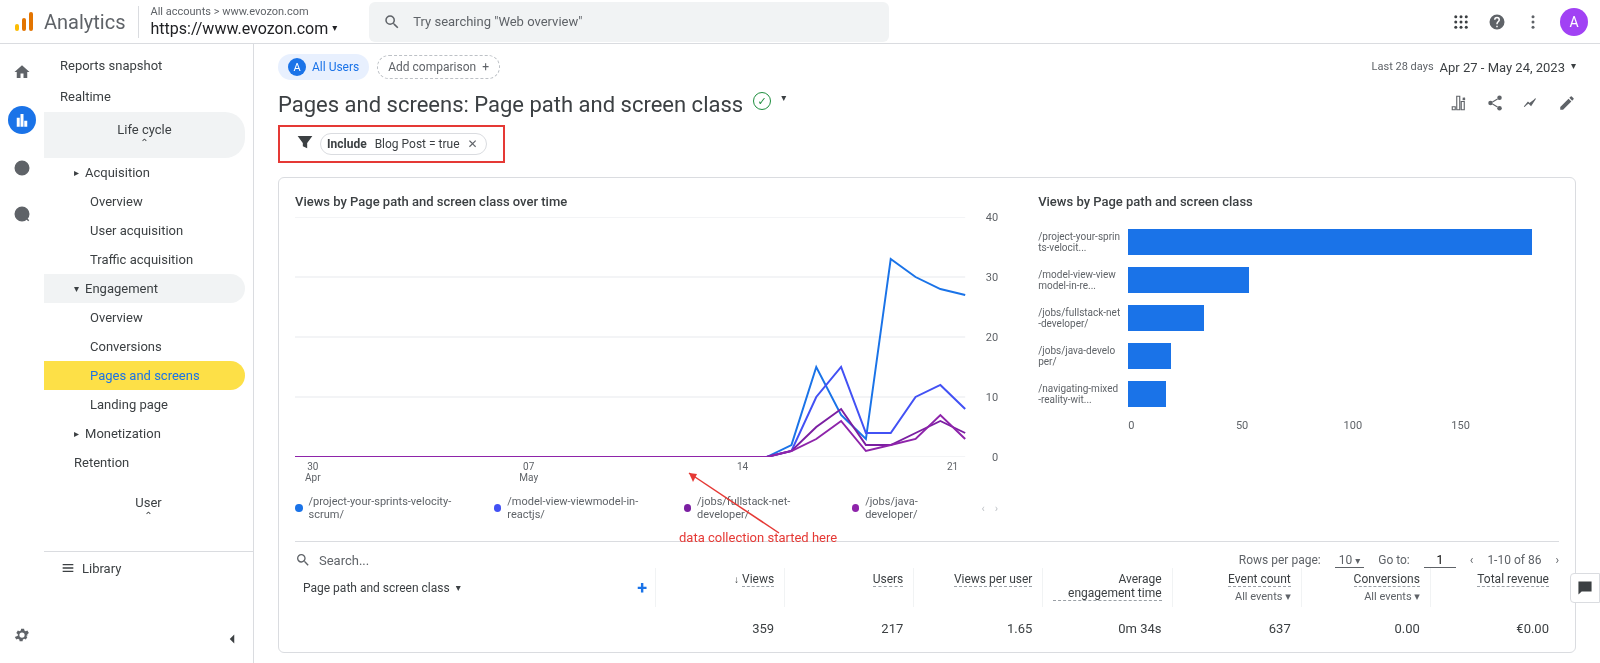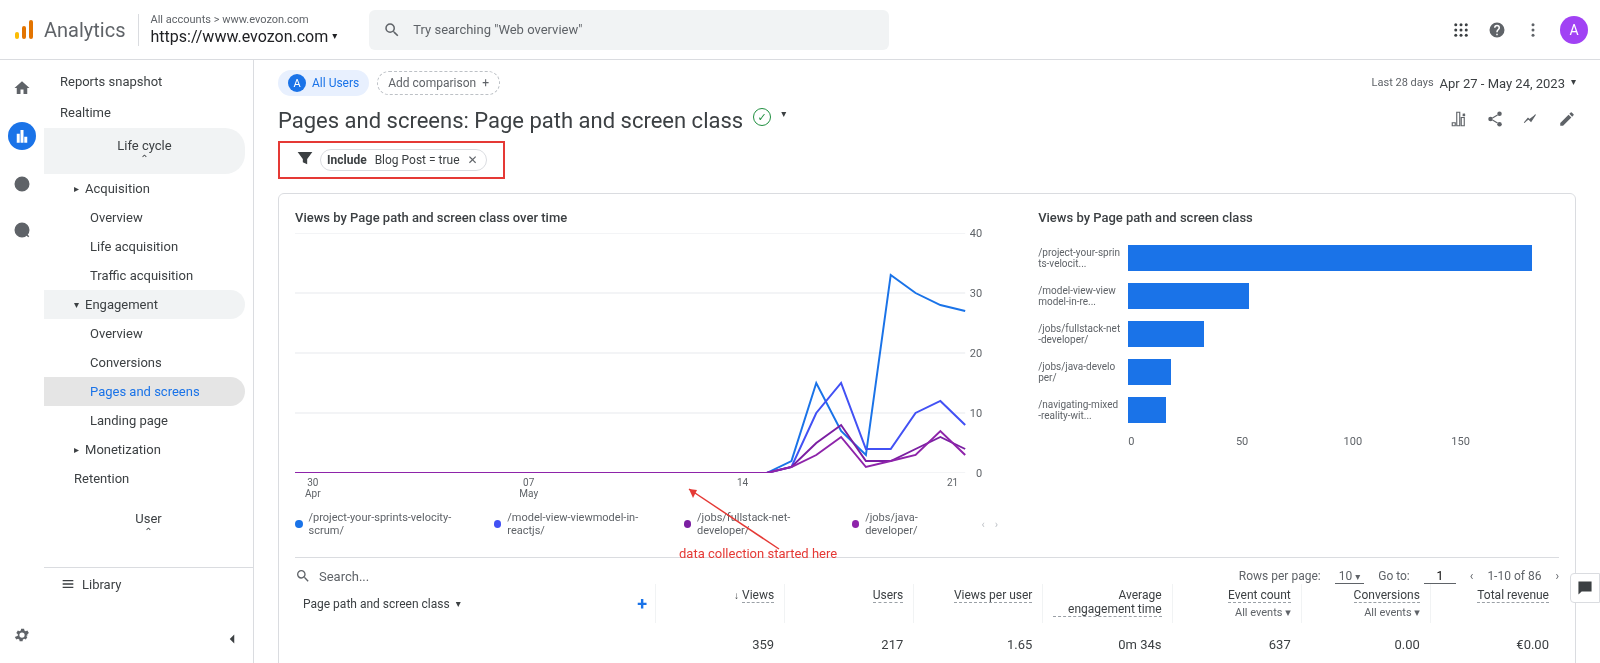--- a/index.html
+++ b/index.html
@@ -1,20 +1,20 @@
 <!DOCTYPE html>
 <html><head>
 <meta charset="utf-8">
 <style>
 * { margin: 0; padding: 0; box-sizing: border-box; font-family: 'Google Sans', Roboto, Arial, sans-serif; }
 body { background: #fff; color: #3c4043; font-size: 13px; overflow: hidden; }
 .app { display: flex; flex-direction: column; height: 663px; width: 1600px; }
 
 
-.header { display: flex; align-items: center; height: 60px; border-bottom: 1px solid #dadce0; padding: 0 12px; gap: 12px; }
+.header { display: flex; align-items: center; height: 44px; border-bottom: 1px solid #dadce0; padding: 0 12px; gap: 12px; }
 .logo-area { display: flex; align-items: center; gap: 8px; }
 .logo-icon { width: 24px; height: 24px; }
 .logo-text { font-size: 20px; color: #5f6368; font-weight: 400; }
 .divider-v { width: 1px; height: 32px; background: #dadce0; }
 .account-picker { display: flex; flex-direction: column; line-height: 1.2; cursor: pointer; }
 .account-top { font-size: 11px; color: #5f6368; }
 .account-bottom { font-size: 16px; color: #202124; display: flex; align-items: center; gap: 4px; }
 .search-bar { flex: 0 0 520px; display: flex; align-items: center; background: #f1f3f4; border-radius: 6px; height: 40px; padding: 0 14px; color: #5f6368; gap: 12px; margin-left: 20px; }
 .header-spacer { flex: 1; }
 .header-icons { display: flex; align-items: center; gap: 18px; }
@@ -27,21 +27,21 @@
 .rail-icon.active { background: #1a73e8; color: #fff; border-radius: 50%; width: 28px; height: 28px; }
 
 
 .sidebar { width: 210px; border-right: 1px solid #dadce0; display: flex; flex-direction: column; overflow-y: auto; padding-top: 6px; position: relative; }
 .sb-item { padding: 8px 16px; font-size: 13px; color: #3c4043; cursor: pointer; display: flex; align-items: center; gap: 6px; }
 .sb-section { padding: 10px 32px; font-size: 13px; color: #3c4043; display: flex; align-items: center; justify-content: space-between; cursor: pointer; flex-direction: column; }
 .sb-section.active { background: #f1f3f4; border-radius: 0 20px 20px 0; margin-right: 8px; }
 .sb-sub { padding: 7px 16px 7px 30px; font-size: 13px; color: #3c4043; cursor: pointer; display: flex; align-items: center; gap: 6px; }
 .sb-sub.expanded { background: #f1f3f4; border-radius: 0 20px 20px 0; margin-right: 8px; }
 .sb-sub2 { padding: 7px 16px 7px 46px; font-size: 13px; color: #3c4043; cursor: pointer; }
-.sb-sub2.active { color: #1a73e8; background: #e5e5e5; border-radius: 0 20px 20px 0; margin-right: 8px; }
+.sb-sub2.active { color: #1a73e8; background: #fde047; border-radius: 0 20px 20px 0; margin-right: 8px; }
 .sb-bottom { margin-top: 20px; border-top: 1px solid #dadce0; }
 .collapse-btn { position: absolute; bottom: 12px; right: 12px; cursor: pointer; }
 
 
 .main { flex: 1; overflow: auto; padding: 10px 24px 0 24px; position: relative; }
 .top-row { display: flex; align-items: center; justify-content: space-between; margin-bottom: 6px; }
 .comparisons { display: flex; align-items: center; gap: 8px; }
 .chip { display: inline-flex; align-items: center; gap: 6px; padding: 4px 10px; border-radius: 16px; font-size: 12px; }
 .chip-all { background: #e8f0fe; color: #1a73e8; }
 .chip-a { width: 18px; height: 18px; background: #1a73e8; border-radius: 50%; color: #fff; font-size: 11px; display: inline-flex; align-items: center; justify-content: center; }
@@ -60,21 +60,21 @@
 .filter-icon-outer { padding-right: 6px; }
 
 .card { border: 1px solid #dadce0; border-radius: 6px; margin-top: 14px; padding: 16px; position: relative; }
 .charts-row { display: flex; gap: 40px; }
 .chart-left { flex: 1.35; }
 .chart-right { flex: 1; }
 .chart-title { font-size: 13px; color: #3c4043; margin-bottom: 8px; font-weight: 500; }
 
 .line-chart { position: relative; height: 240px; }
 .line-svg { width: 100%; height: 100%; }
-.y-tick { position: absolute; right: 16px; font-size: 11px; color: #5f6368; transform: translateY(-50%); }
+.y-tick { position: absolute; right: 0; font-size: 11px; color: #5f6368; transform: translateY(-50%); }
 .x-labels { display: flex; justify-content: space-between; padding: 4px 40px 0 10px; font-size: 10px; color: #5f6368; }
 .x-label { text-align: center; line-height: 1.1; }
 
 .legend-row { display: flex; align-items: center; gap: 18px; margin-top: 12px; font-size: 11px; color: #5f6368; }
 .legend-item { display: flex; align-items: center; gap: 6px; }
 .legend-dot { width: 8px; height: 8px; border-radius: 50%; }
 .legend-nav { display: flex; gap: 10px; margin-left: auto; color: #bdc1c6; }
 
 .bar-chart { padding-top: 6px; }
 .bar-row { display: flex; align-items: center; height: 38px; gap: 8px; }
@@ -202,21 +202,21 @@
       <div class="sb-item">Realtime</div>
       <div class="sb-section active">
           <span>Life cycle</span>
           <span class="small-caret">⌃</span>
         </div>
       <div class="sb-sub">
           <span class="small-caret">▸</span>
           <span>Acquisition</span>
         </div>
       <div class="sb-sub2">Overview</div>
-      <div class="sb-sub2">Life acquisition</div>
+      <div class="sb-sub2">User acquisition</div>
       <div class="sb-sub2">Traffic acquisition</div>
       <div class="sb-sub expanded">
           <span class="small-caret">▾</span>
           <span>Engagement</span>
         </div>
       <div class="sb-sub2">Overview</div>
       <div class="sb-sub2">Conversions</div>
       <div class="sb-sub2 active">Pages and screens</div>
       <div class="sb-sub2">Landing page</div>
       <div class="sb-sub">

